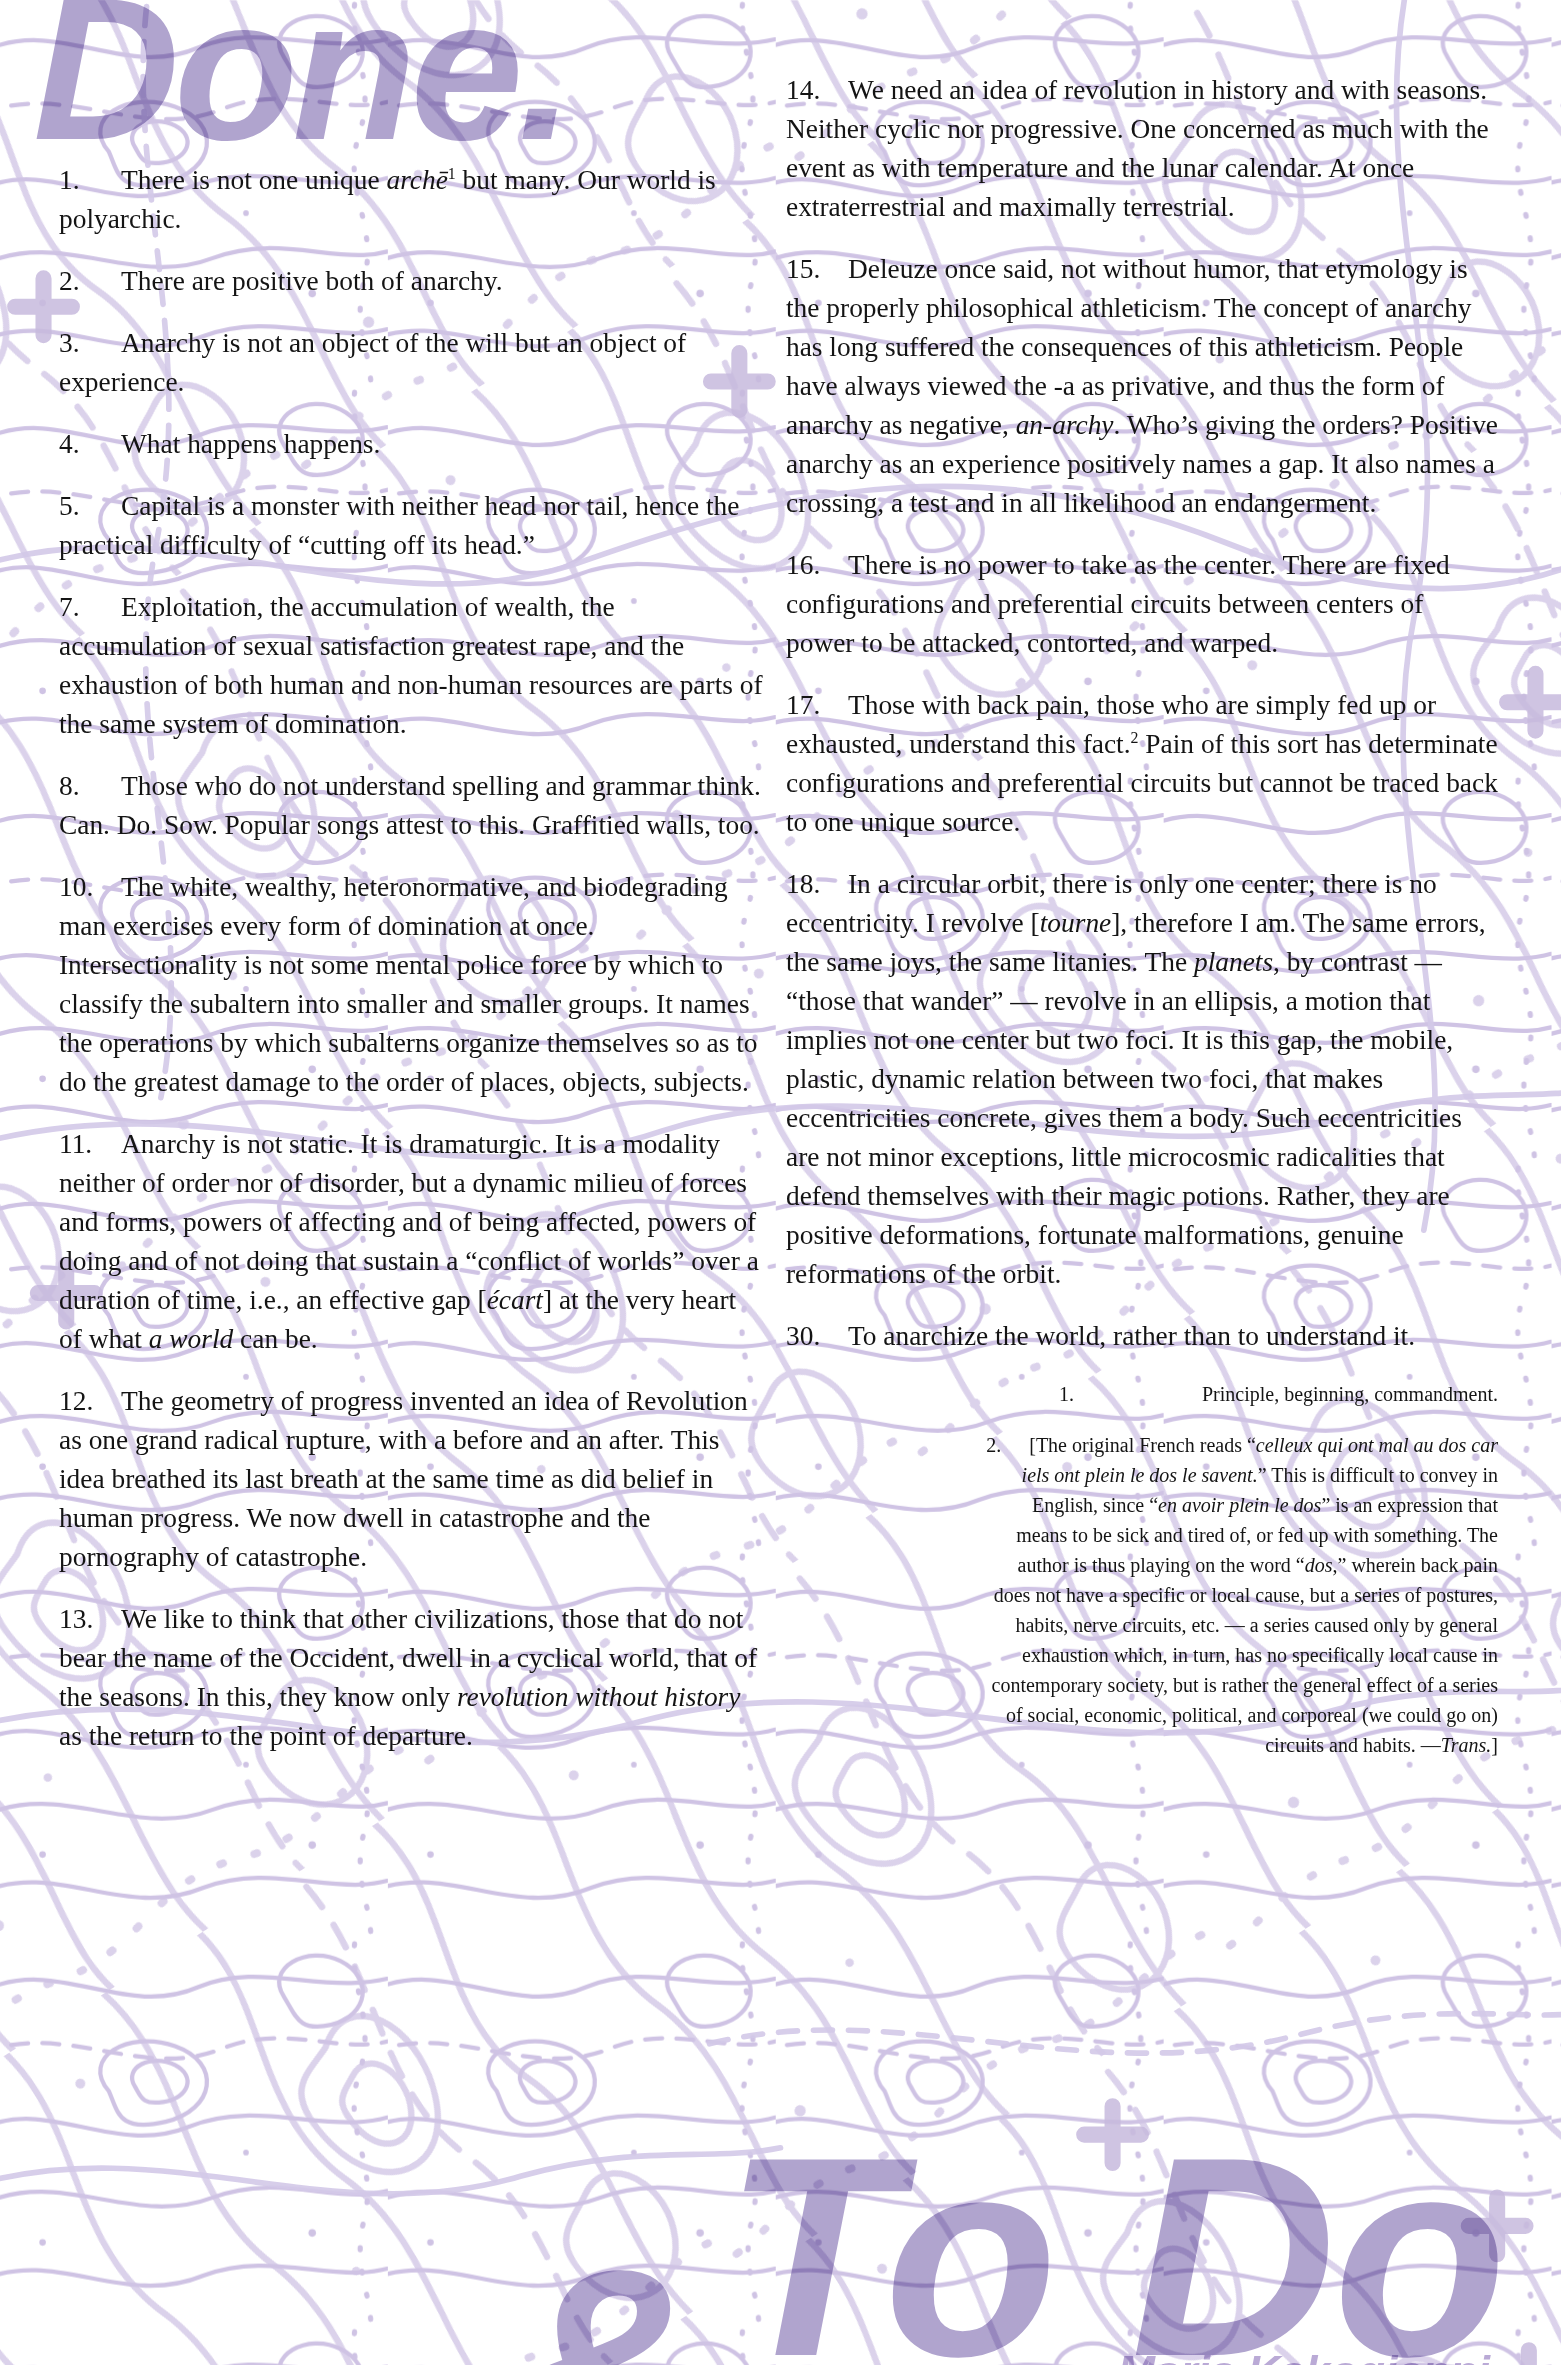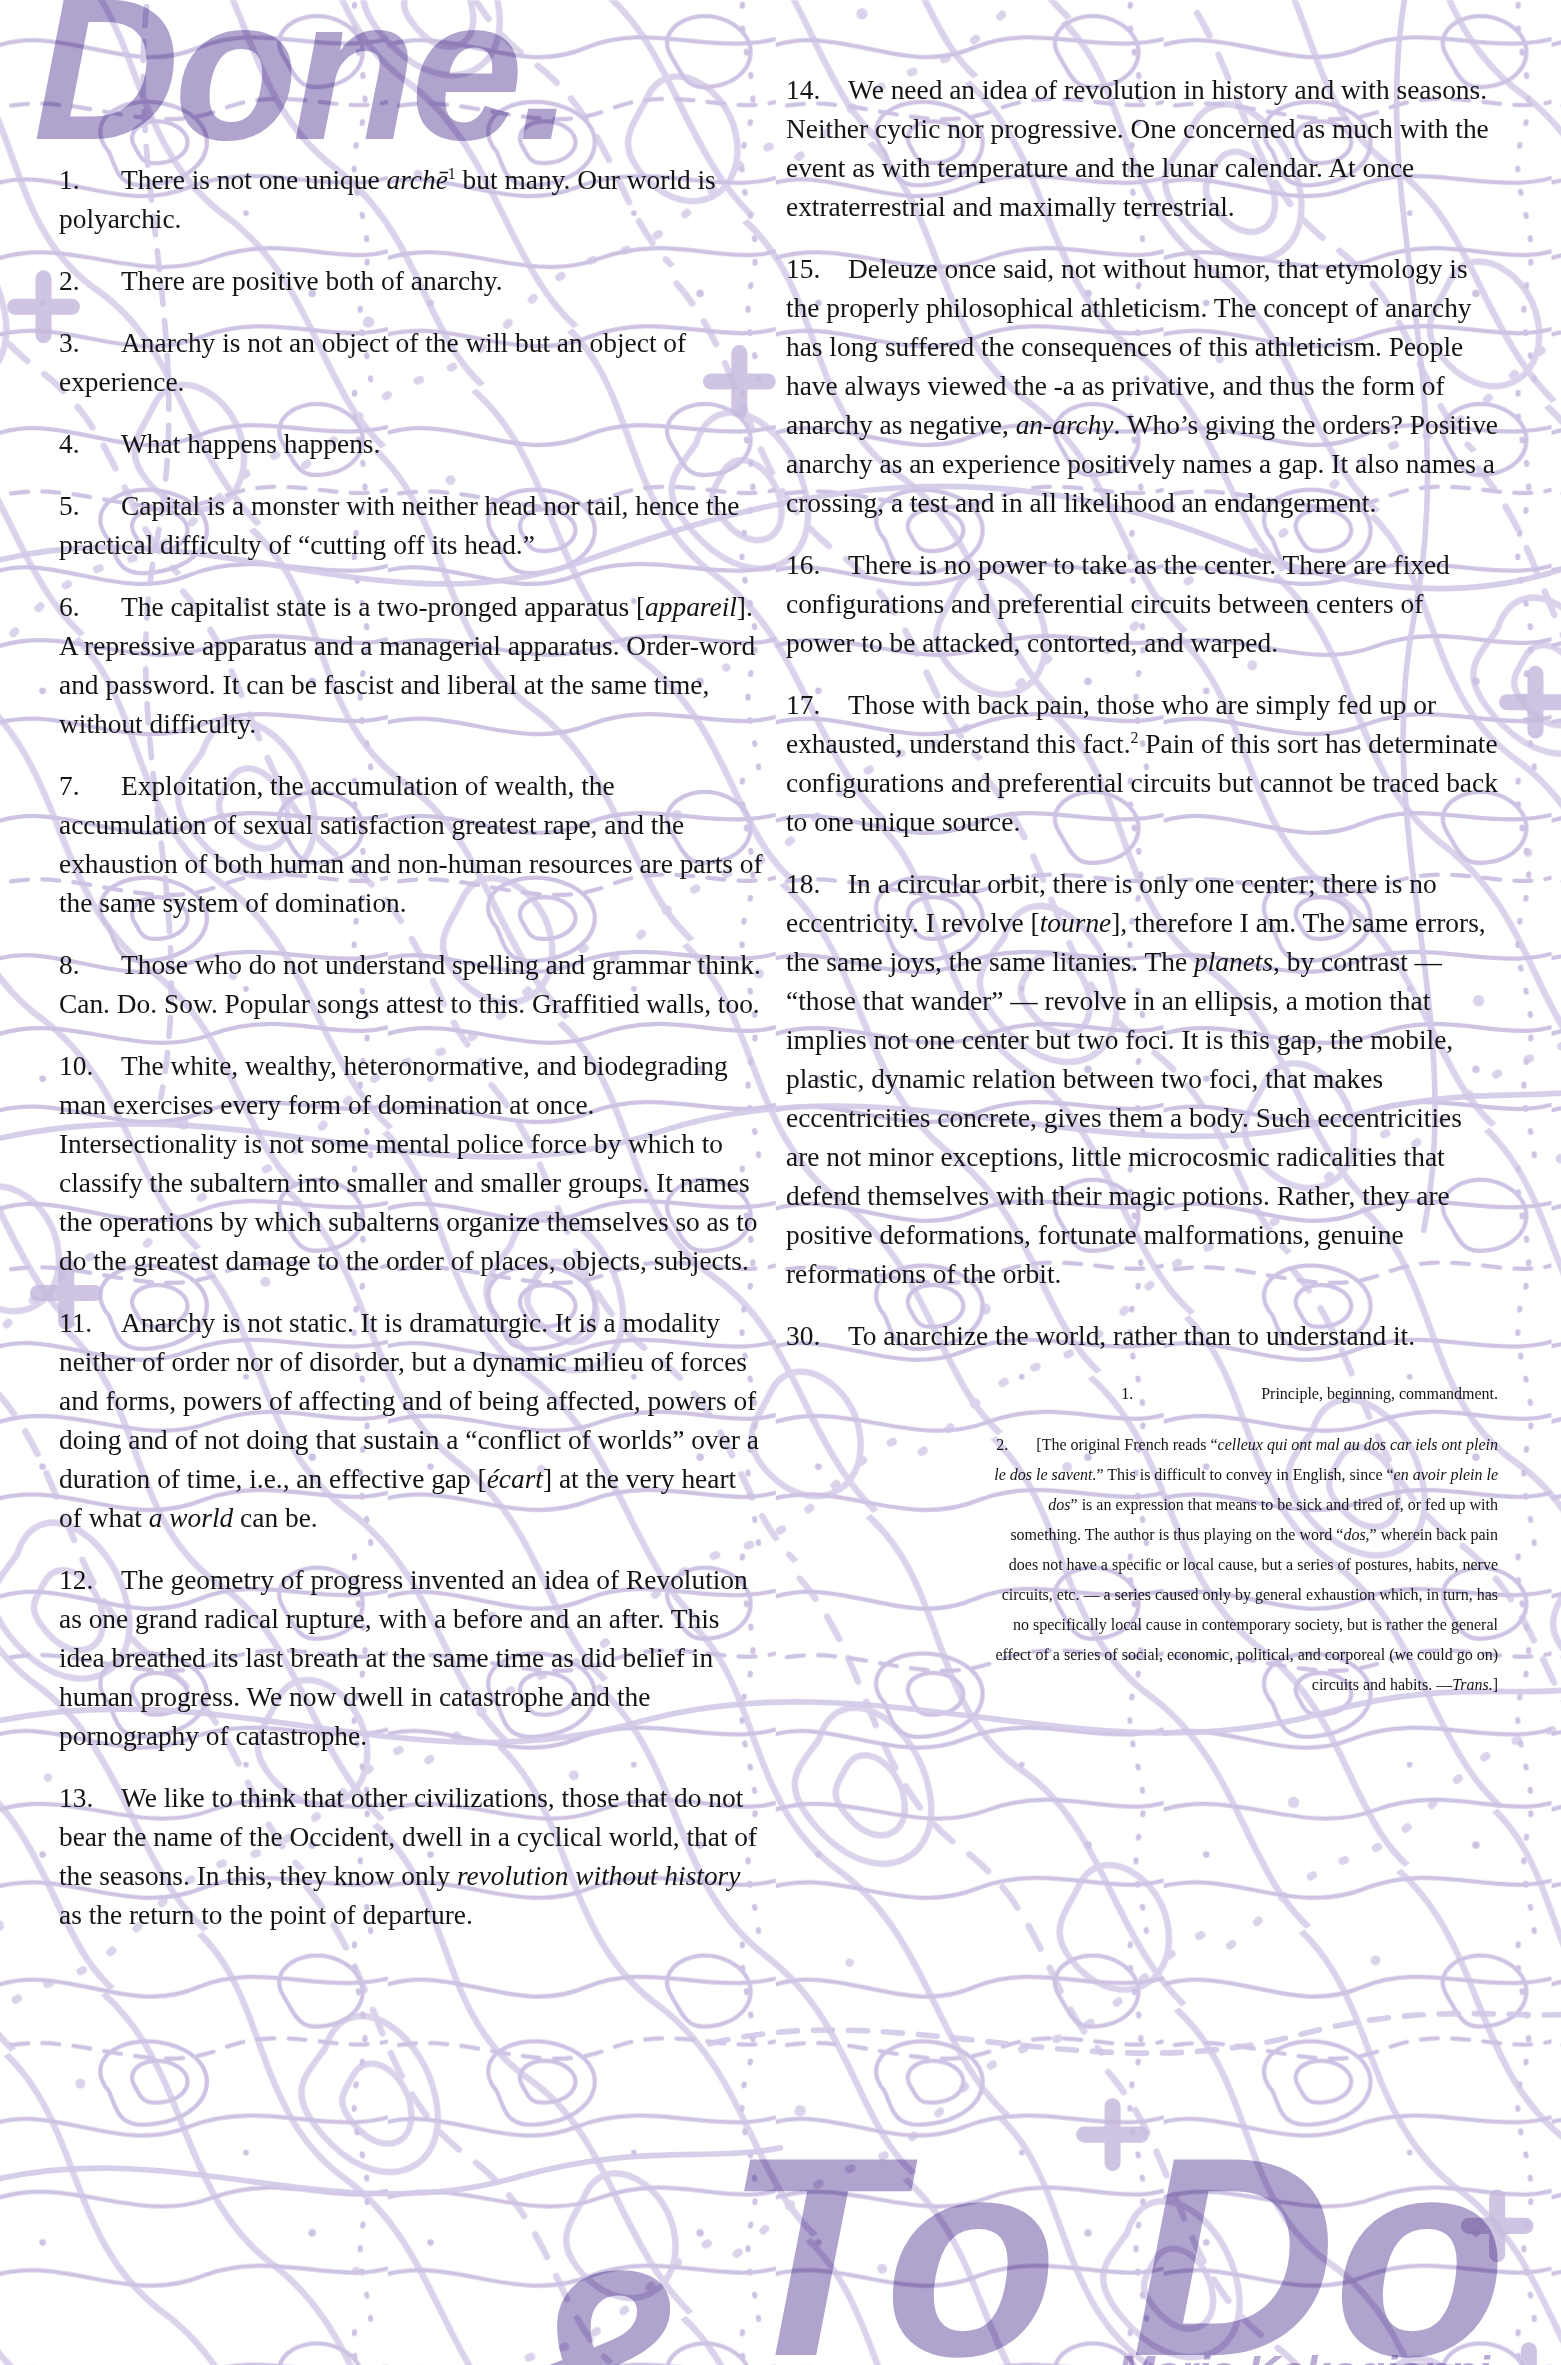--- a/index.html
+++ b/index.html
@@ -20,21 +20,21 @@
   
   .col{position:absolute;font-size:27.4px;line-height:39px;}
   .col-left{left:59px;top:161px;width:705px;}
   .col-right{left:786px;top:71px;width:712px;}
   p.item{margin:0 0 23px 0;}
   span.num{display:inline-block;min-width:62px;}
   em{font-style:italic;}
   sup{font-size:0.58em;line-height:0;vertical-align:super;}
 
   
-  .footnotes{font-size:16px;line-height:30px;}
+  .footnotes{font-size:20px;line-height:30px;}
   p.fn{margin:0 0 21px 0;text-align:right;width:513px;margin-left:auto;}
   .fn-gap-wide{display:inline-block;width:128px;}
   .fn-gap-narrow{display:inline-block;width:28px;}
 </style>
 </head>
 <body>
 
 <div class="page">
 
   <svg class="bg" width="1561" height="2413" viewBox="0 0 3300 5100" aria-hidden="true">
@@ -93,21 +93,20 @@
   <div class="big title-amp">&amp;</div>
   <div class="big title-bottom">To Do</div>
   <div class="author">Maria Kakogianni</div>
 
   <div class="col col-left" id="col-left">
       <p class="item"><span class="num">1.</span><span>There is not one unique </span><em>archē</em><sup>1</sup><span> but many. Our world is polyarchic.</span></p>
       <p class="item"><span class="num">2.</span><span>There are positive both of anarchy.</span></p>
       <p class="item"><span class="num">3.</span><span>Anarchy is not an object of the will but an object of experience.</span></p>
       <p class="item"><span class="num">4.</span><span>What happens happens.</span></p>
       <p class="item"><span class="num">5.</span><span>Capital is a monster with neither head nor tail, hence the practical difficulty of “cutting off its head.”</span></p>
-      <p class="item"><span class="num">6.</span><span>The capitalist state is a two-pronged apparatus [</span><em>appareil</em><span>]. A repressive apparatus and a managerial apparatus. Order-word and password. It can be fascist and liberal at the same time, without difficulty.</span></p>
       <p class="item"><span class="num">7.</span><span>Exploitation, the accumulation of wealth, the accumulation of sexual satisfaction greatest rape, and the exhaustion of both human and non-human resources are parts of the same system of domination.</span></p>
       <p class="item"><span class="num">8.</span><span>Those who do not understand spelling and grammar think. Can. Do. Sow. Popular songs attest to this. Graffitied walls, too.</span></p>
       <p class="item"><span class="num">10.</span><span>The white, wealthy, heteronormative, and biodegrading man exercises every form of domination at once. Intersectionality is not some mental police force by which to classify the subaltern into smaller and smaller groups. It names the operations by which subalterns organize themselves so as to do the greatest damage to the order of places, objects, subjects.</span></p>
       <p class="item"><span class="num">11.</span><span>Anarchy is not static. It is dramaturgic. It is a modality neither of order nor of disorder, but a dynamic milieu of forces and forms, powers of affecting and of being affected, powers of doing and of not doing that sustain a “conflict of worlds” over a duration of time, i.e., an effective gap [</span><em>écart</em><span>] at the very heart of what </span><em>a world</em><span> can be.</span></p>
       <p class="item"><span class="num">12.</span><span>The geometry of progress invented an idea of Revolution as one grand radical rupture, with a before and an after. This idea breathed its last breath at the same time as did belief in human progress. We now dwell in catastrophe and the pornography of catastrophe.</span></p>
       <p class="item"><span class="num">13.</span><span>We like to think that other civilizations, those that do not bear the name of the Occident, dwell in a cyclical world, that of the seasons. In this, they know only </span><em>revolution without history</em><span> as the return to the point of departure.</span></p>
     </div>
 
   <div class="col col-right">
     <div id="col-right-items">

